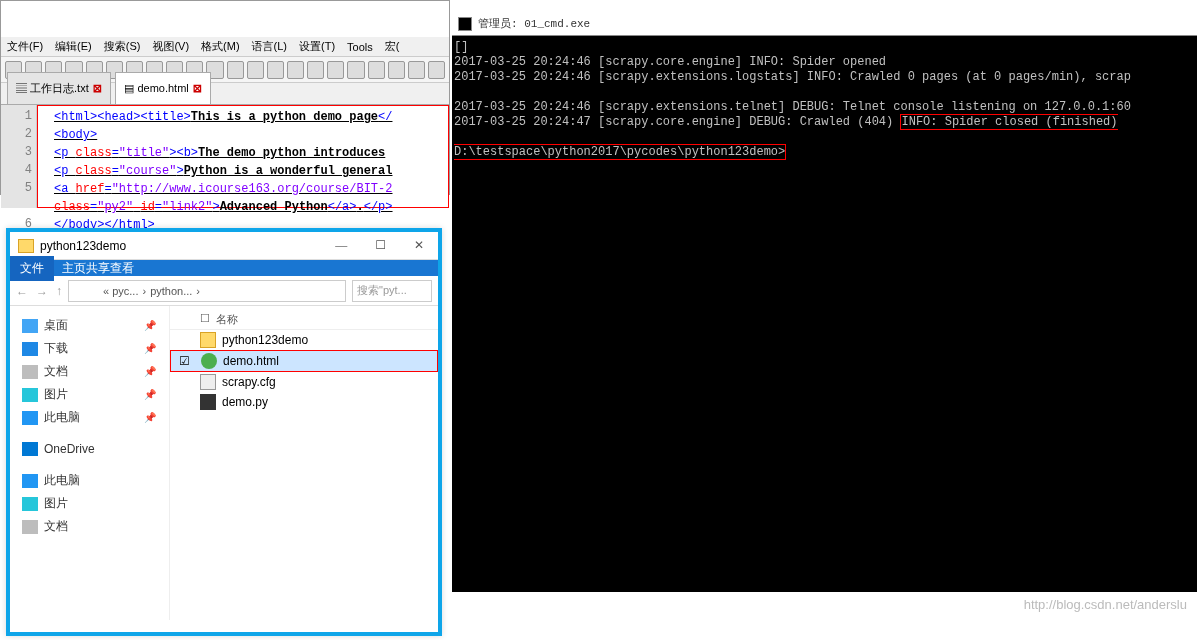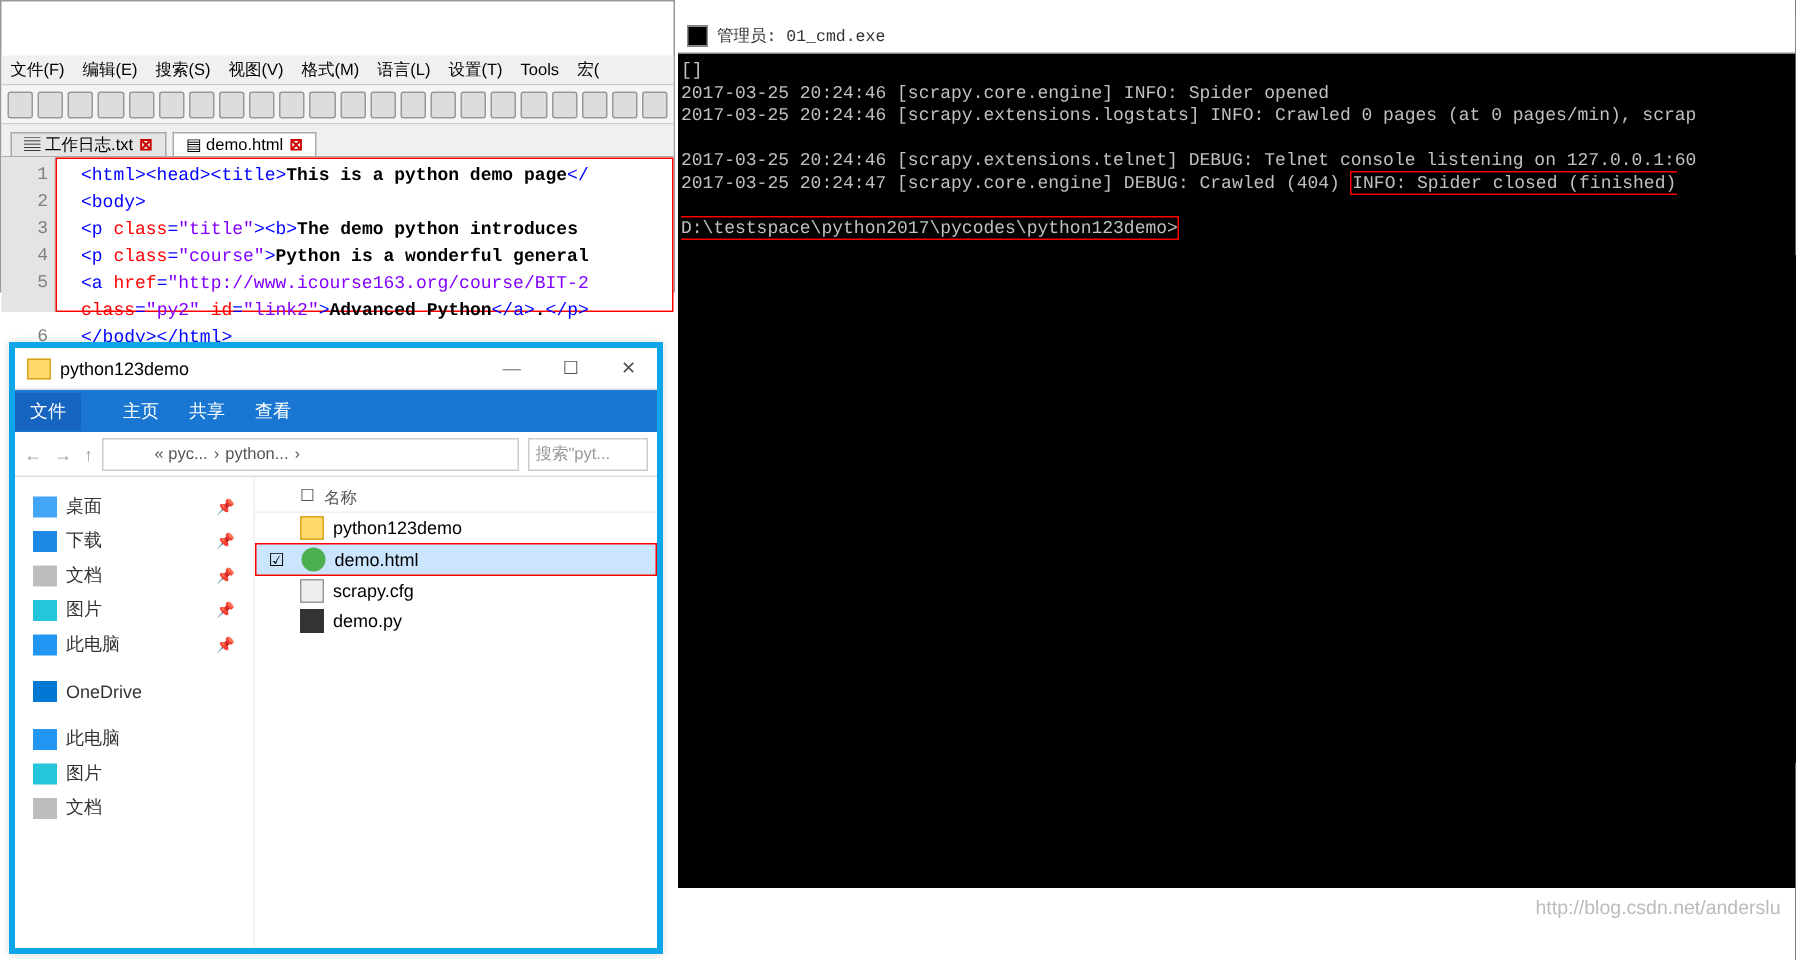--- a/index.html
+++ b/index.html
@@ -6,38 +6,38 @@
 body { font-family: "Microsoft YaHei", sans-serif; font-size: 12px; width: 1197px; height: 640px; overflow: hidden; position: relative; background: #fff; }
 
 
 .npp-window { position: absolute; left: 0; top: 0; width: 450px; height: 195px; border: 1px solid #999; background: #fff; }
 .npp-title { height: 22px; background: linear-gradient(#fff,#e8e8e8); display: flex; align-items: center; padding: 0 4px; font-size: 11px; border-bottom: 1px solid #ccc; }
 .npp-title .icon { width: 14px; height: 14px; background: #8bc34a; border: 1px solid #666; margin-right: 4px; }
 .npp-menu { height: 20px; background: #f0f0f0; display: flex; align-items: center; padding: 0 6px; font-size: 11px; gap: 12px; border-bottom: 1px solid #ccc; margin-top: 36px; }
 .npp-toolbar { height: 26px; background: #f5f5f5; display: flex; align-items: center; padding: 0 4px; gap: 3px; border-bottom: 1px solid #ccc; }
 .npp-toolbar .tb-icon { width: 18px; height: 18px; background: #ddd; border: 1px solid #999; display: inline-block; border-radius: 2px; }
 .npp-tabs { height: 22px; background: #f0f0f0; display: flex; align-items: flex-end; padding: 0 6px; gap: 4px; border-bottom: 1px solid #aaa; }
-.npp-tab { height: 16px; padding: 2px 8px; background: #e5e5e5; border: 1px solid #aaa; border-bottom: none; font-size: 11px; display: flex; align-items: center; gap: 4px; }
+.npp-tab { height: 32px; padding: 2px 8px; background: #e5e5e5; border: 1px solid #aaa; border-bottom: none; font-size: 11px; display: flex; align-items: center; gap: 4px; }
 .npp-tab.active { background: #fff; }
 .npp-tab .close { color: #c00; font-weight: bold; }
 .npp-code { background: #fff; font-family: "Courier New", monospace; font-size: 12px; display: flex; height: calc(100% - 90px); }
 .npp-gutter { width: 36px; background: #e4e4e4; color: #808080; text-align: right; padding: 2px 4px 2px 0; border-right: 1px solid #ccc; line-height: 18px; }
-.npp-codearea { flex: 1; padding: 2px 0 2px 16px; line-height: 18px; white-space: pre; border: 1px solid red; margin: 0; }
+.npp-codearea { flex: 1; padding: 2px 0 2px 16px; line-height: 18px; white-space: pre; border: 1px solid red; margin: 0; text-decoration: underline; }
 .c-blue { color: #0000ff; }
 .c-red { color: #ff0000; }
 .c-purple { color: #8000ff; }
 .c-black { color: #000; font-weight: bold; }
 
 
 .explorer { position: absolute; left: 6px; top: 228px; width: 436px; height: 408px; border: 4px solid #0ea5e9; background: #fff; box-shadow: 0 0 6px rgba(0,0,0,.15); }
 .exp-title { height: 28px; display: flex; align-items: center; padding: 0 8px; border-bottom: 1px solid #ddd; }
 .exp-title .folder-icon { width: 16px; height: 14px; background: #ffd96a; border: 1px solid #d9a326; margin-right: 6px; }
 .exp-winbtns { margin-left: auto; display: flex; gap: 16px; font-family: Segoe UI; color: #555; }
 .exp-winbtns span { cursor: pointer; padding: 2px 6px; }
-.exp-ribbon { height: 28px; background: #1976d2; color: #fff; display: flex; align-items: center; padding: 0 8px; gap: 20px; font-size: 12px; }
+.exp-ribbon { height: 16px; background: #1976d2; color: #fff; display: flex; align-items: center; padding: 0 8px; font-size: 12px; }
 .exp-ribbon .file-btn { background: #1565c0; padding: 4px 10px; margin-left: -8px; margin-right: 8px; }
 .exp-breadcrumb { height: 30px; display: flex; align-items: center; padding: 0 6px; gap: 6px; border-bottom: 1px solid #ddd; background: #fff; }
 .exp-nav { display: flex; gap: 8px; color: #999; }
 .exp-address { flex: 1; border: 1px solid #ccc; height: 22px; display: flex; align-items: center; padding: 0 16px; font-size: 11px; color: #555; gap: 4px; }
 .exp-search { width: 80px; border: 1px solid #ccc; height: 22px; padding: 0 4px; font-size: 11px; color: #999; display: flex; align-items: center; }
 .exp-body { display: flex; height: calc(100% - 86px); }
 .exp-nav-pane { width: 160px; border-right: 1px solid #eee; padding: 8px 4px; overflow-y: auto; }
 .nav-item { display: flex; align-items: center; gap: 6px; padding: 3px 8px; color: #333; font-size: 12px; }
 .nav-item .pin { margin-left: auto; color: #999; font-size: 10px; }
 .nav-icon { width: 16px; height: 14px; display: inline-block; }

